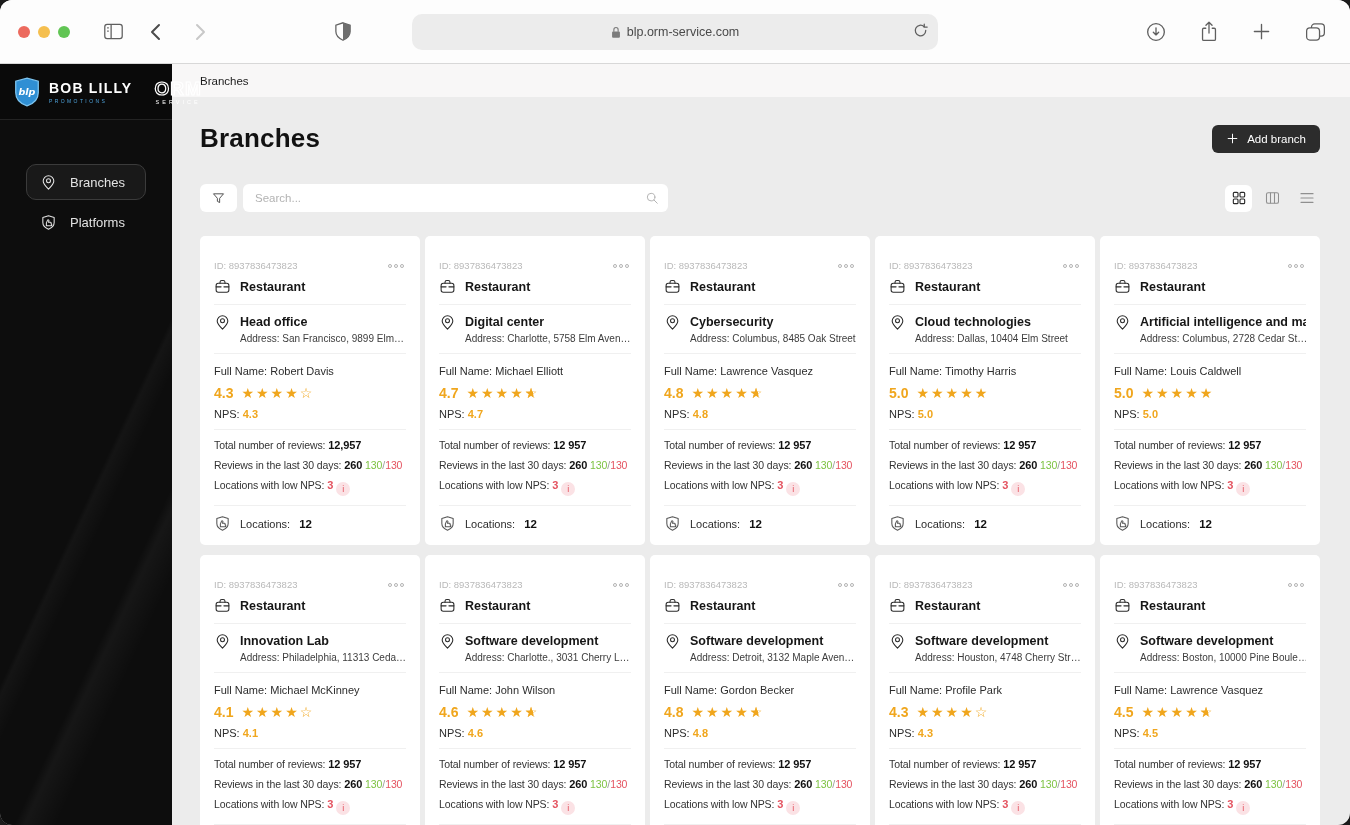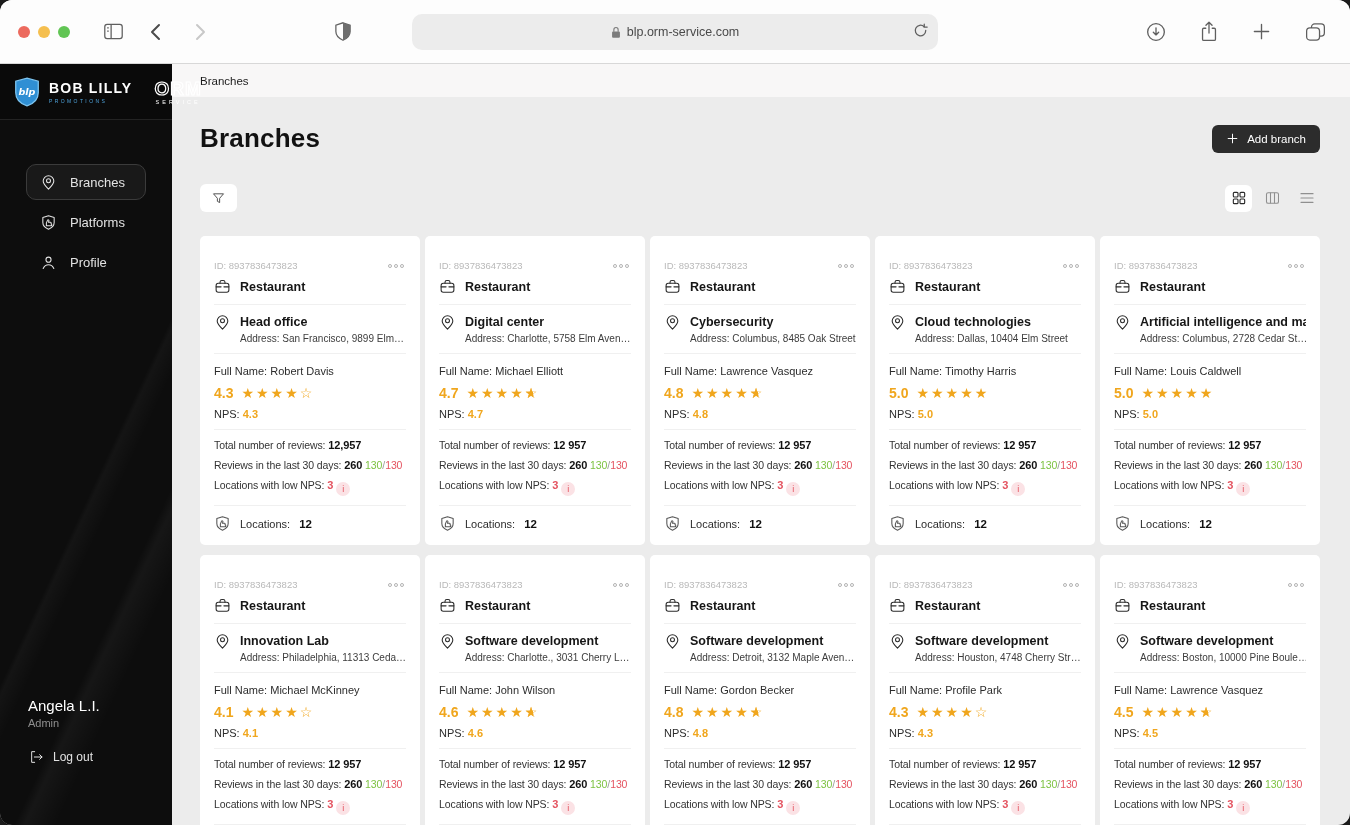--- a/index.html
+++ b/index.html
@@ -205,40 +205,22 @@
             </svg>
           <span>Branches</span>
         </div>
         <div class="nav-item">
           <svg width="17" height="17" viewBox="0 0 24 24" fill="none" stroke="#e2e2e2" stroke-width="1.5" stroke-linecap="round" stroke-linejoin="round">
               <path d="M12 2.5l8 2.5v7c0 4.5-3.2 7.5-8 9.5-4.8-2-8-5-8-9.5v-7z"></path>
               <path d="M9 12.5v4h6.2a1.3 1.3 0 0 0 .3-2.6 1.3 1.3 0 0 0-.9-2.2H12l.6-2.2a1 1 0 0 0-1.9-.6z"></path>
             </svg>
           <span>Platforms</span>
         </div>
-        <div class="nav-item">
-          <svg width="17" height="17" viewBox="0 0 24 24" fill="none" stroke="#e2e2e2" stroke-width="1.5" stroke-linecap="round">
-              <circle cx="12" cy="8" r="3.6"></circle>
-              <path d="M4.5 20.5c1.6-3.6 4.2-5.3 7.5-5.3s5.9 1.7 7.5 5.3"></path>
-            </svg>
-          <span>Profile</span>
-        </div>
       </nav>
 
-      <div class="user-block">
-        <div class="user-name">Angela L.I.</div>
-        <div class="user-role">Admin</div>
-        <div class="logout">
-          <svg width="16" height="16" viewBox="0 0 24 24" fill="none" stroke="#e2e2e2" stroke-width="1.5" stroke-linecap="round" stroke-linejoin="round">
-              <path d="M10 4H5.5v16H10"></path>
-              <path d="M9.5 12H21M17.5 8.5L21 12l-3.5 3.5"></path>
-            </svg>
-          <span>Log out</span>
-        </div>
-      </div>
     </aside>
 
     <div class="main">
       <div class="breadcrumb-bar">
         <span>Branches</span>
       </div>
       <div class="content">
         <div class="head-row">
           <h1 class="page-title">Branches</h1>
           <button class="add-btn">
@@ -248,20 +230,29 @@
             <span>Add branch</span>
           </button>
         </div>
 
         <div class="toolbar">
           <button class="filter-btn">
             <svg width="15" height="15" viewBox="0 0 24 24" fill="none" stroke="#4a4a4a" stroke-width="1.5" stroke-linejoin="round">
                 <path d="M4 4.5h16l-6.2 7.2v6.8l-3.6-2v-4.8z"></path>
               </svg>
           </button>
+          <div class="search">
+            <input type="text" placeholder="Search..." style="">
+            <span class="search-ico">
+              <svg width="14" height="14" viewBox="0 0 24 24" fill="none" stroke="#b3b3b3" stroke-width="1.7" stroke-linecap="round">
+                  <circle cx="10.5" cy="10.5" r="6.5"></circle>
+                  <path d="M15.5 15.5L21 21"></path>
+                </svg>
+            </span>
+          </div>
           <div class="view-toggles">
             <button class="vt active">
               <svg width="16" height="16" viewBox="0 0 24 24" fill="none" stroke="#2b2b2b" stroke-width="1.7">
                   <rect x="3.5" y="3.5" width="7" height="7" rx="1.5"></rect>
                   <rect x="13.5" y="3.5" width="7" height="7" rx="1.5"></rect>
                   <rect x="3.5" y="13.5" width="7" height="7" rx="1.5"></rect>
                   <rect x="13.5" y="13.5" width="7" height="7" rx="1.5"></rect>
                 </svg>
             </button>
             <button class="vt">

